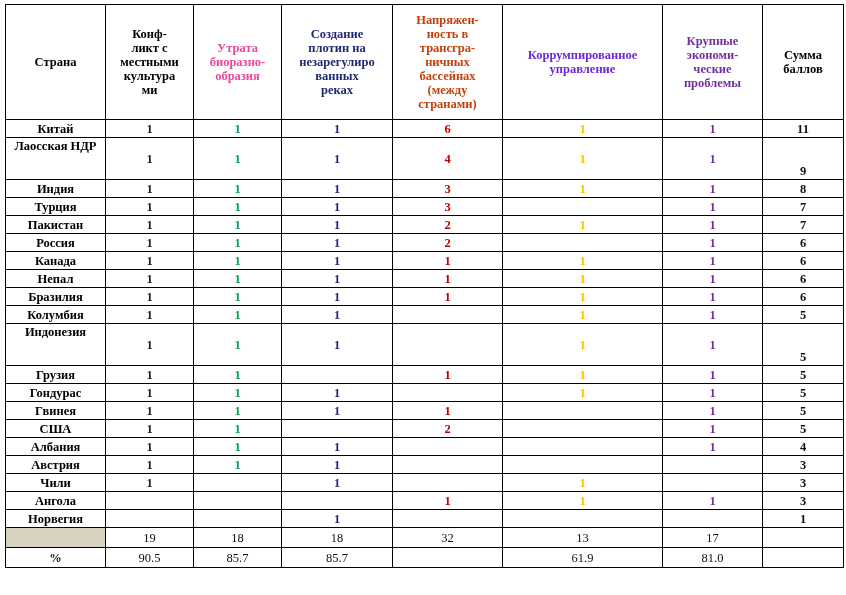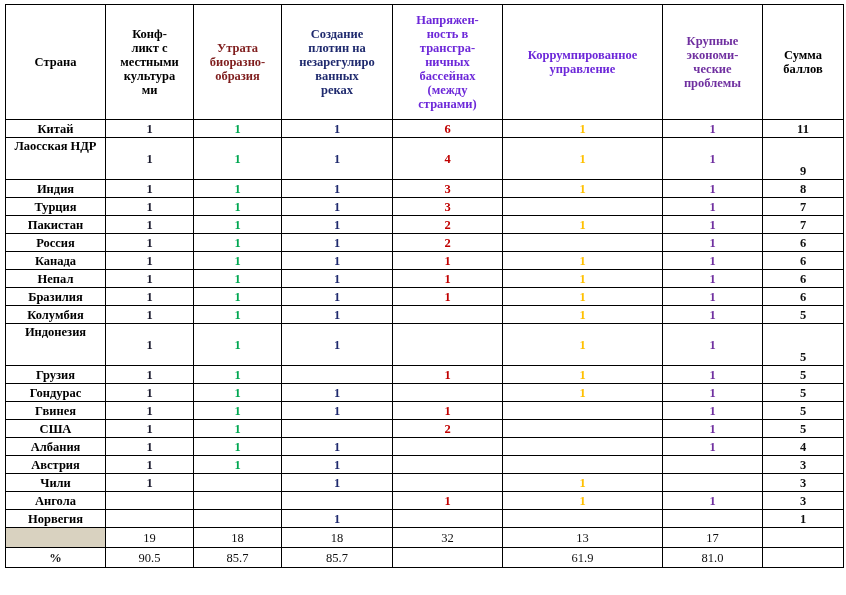--- a/index.html
+++ b/index.html
@@ -49,23 +49,23 @@
 
   
   thead th {
     height: 114px;
     font-size: 12.5px;
     font-weight: bold;
     padding: 1px 3px;
   }
   th.h-country  { color: #000000; }
   th.h-conflict { color: #000000; }
-  th.h-bio      { color: #7f1d1d; font-family: Liberation Serif, serif; }
+  th.h-bio      { color: #ec4899; font-family: Liberation Serif, serif; }
   th.h-dams     { color: #1F2A6E; }
-  th.h-tension  { color: #6d28d9; }
+  th.h-tension  { color: #c2410c; }
   th.h-corrupt  { color: #6d28d9; }
   th.h-econ     { color: #7030A0; }
   th.h-sum      { color: #000000; border-radius: 6px; }
 
   
   tbody td {
     height: 17px;
     font-size: 13px;
     font-weight: bold;
   }

